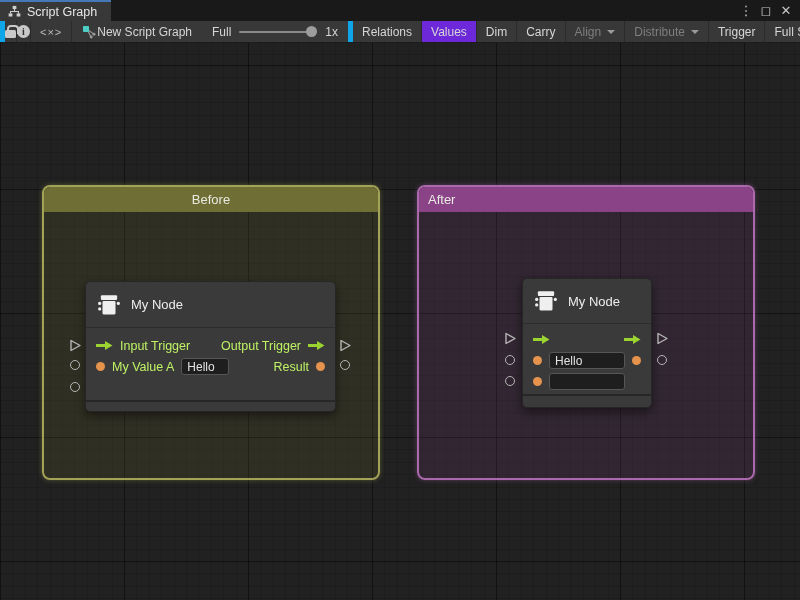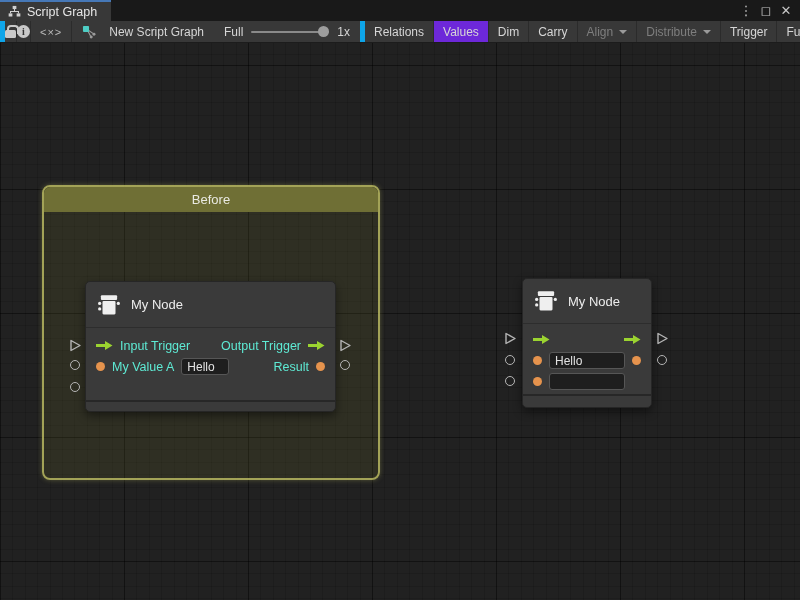--- a/index.html
+++ b/index.html
@@ -19,21 +19,21 @@
   .toolbar { position:absolute; top:21px; left:0; right:0; height:22px; background:#383838;
     border-bottom:1px solid #1c1c1c; display:flex; align-items:stretch; color:#d6d6d6;
     font-size:12px; overflow:hidden; }
   .tb-btn { display:flex; align-items:center; justify-content:center; padding:0 9px;
     border-right:1px solid #2b2b2b; white-space:nowrap; }
   .tb-btn.first { border-left:5px solid #0ea5e9; }
   .tb-btn.icon-btn { width:30px; padding:0; }
   .tb-btn.code-btn { width:64px; }
   .tb-btn.active { background:#6d28d9; }
   .tb-btn.disabled { color:#7e7e7e; }
-  .tb-label { display:flex; align-items:center; gap:12px; padding:0 10px; white-space:nowrap;text-align:right; }
+  .tb-label { display:flex; align-items:center; gap:0; padding:0 10px; white-space:nowrap;text-align:right; }
   .spacer { flex:1; }
   .dd-arrow { width:0; height:0; border-left:4px solid transparent; border-right:4px solid transparent;
     border-top:4px solid #9a9a9a; margin-left:6px; }
   .tb-right { display:flex; align-items:stretch; margin-left:auto; }
 
   
   .lock { position:relative; width:11px; height:8px; background:#c9c9c9; border-radius:1.5px; margin-top:4px; }
   .lock:before { content:""; position:absolute; left:1.5px; top:-5px; width:8px; height:7px;
     border:2px solid #c9c9c9; border-bottom:none; border-radius:4px 4px 0 0; }
   
@@ -79,21 +79,21 @@
   .node.after-node  { left:522px; top:235px; width:130px; height:130px; }
   .node-header { display:flex; align-items:center; gap:9px; padding:0 10px; border-bottom:1px solid #2d2d2d; }
   .before-node .node-header { height:46px; }
   .after-node  .node-header { height:45px; }
   .node-title { font-size:13px; color:#ececec; }
   .node-body { flex:1; display:flex; flex-direction:column; }
   .before-node .node-body { padding-top:7px; }
   .after-node  .node-body { padding-top:5px; }
   .port-row { height:21px; display:flex; align-items:center; padding:0 10px; gap:7px; }
   .row-right { margin-left:auto; display:flex; align-items:center; gap:7px; }
-  .port-label { font-size:12.5px; color:#5eead4; white-space:nowrap; }
+  .port-label { font-size:12.5px; color:#bef264; white-space:nowrap; }
   .node-footer { height:11px; margin-top:auto; background:#3a3a3a; border-top:2px solid #272727;
     border-radius:0 0 5px 5px; }
   .after-node .node-footer { height:13px; }
 
   .value-dot { width:9px; height:9px; border-radius:50%; background:#e6934d; flex:none; }
   .port-field { background:#1e1e1e; border:1px solid #565656; border-radius:3px; height:17px;
     color:#e2e2e2; font-size:12px; padding:0 5px; font-family:"Liberation Sans", sans-serif; outline:none; }
   .field-a { width:48px; }
   .field-b { width:17px; padding:0 2px; }
   .field-wide { width:76px; }
@@ -189,20 +189,26 @@
 
   <div class="canvas">
 
     <div class="group before">
       <div class="group-header">
         <span>Before</span>
       </div>
       <div class="group-body"></div>
     </div>
 
+    <div class="group after">
+      <div class="group-header">
+        <span>After</span>
+      </div>
+      <div class="group-body"></div>
+    </div>
 
     <div class="node before-node">
       <div class="node-header">
         <span>
           <svg width="26" height="26" viewBox="0 0 24 24">
             <rect x="4.5" y="3" width="15" height="4.4" rx="1" fill="#efefef"></rect>
             <rect x="6" y="8.2" width="12" height="12.5" rx="1" fill="#efefef"></rect>
             <circle cx="3.4" cy="10.6" r="1.5" fill="#efefef"></circle>
             <circle cx="3.4" cy="15.6" r="1.5" fill="#efefef"></circle>
             <circle cx="20.6" cy="10.6" r="1.5" fill="#efefef"></circle>

